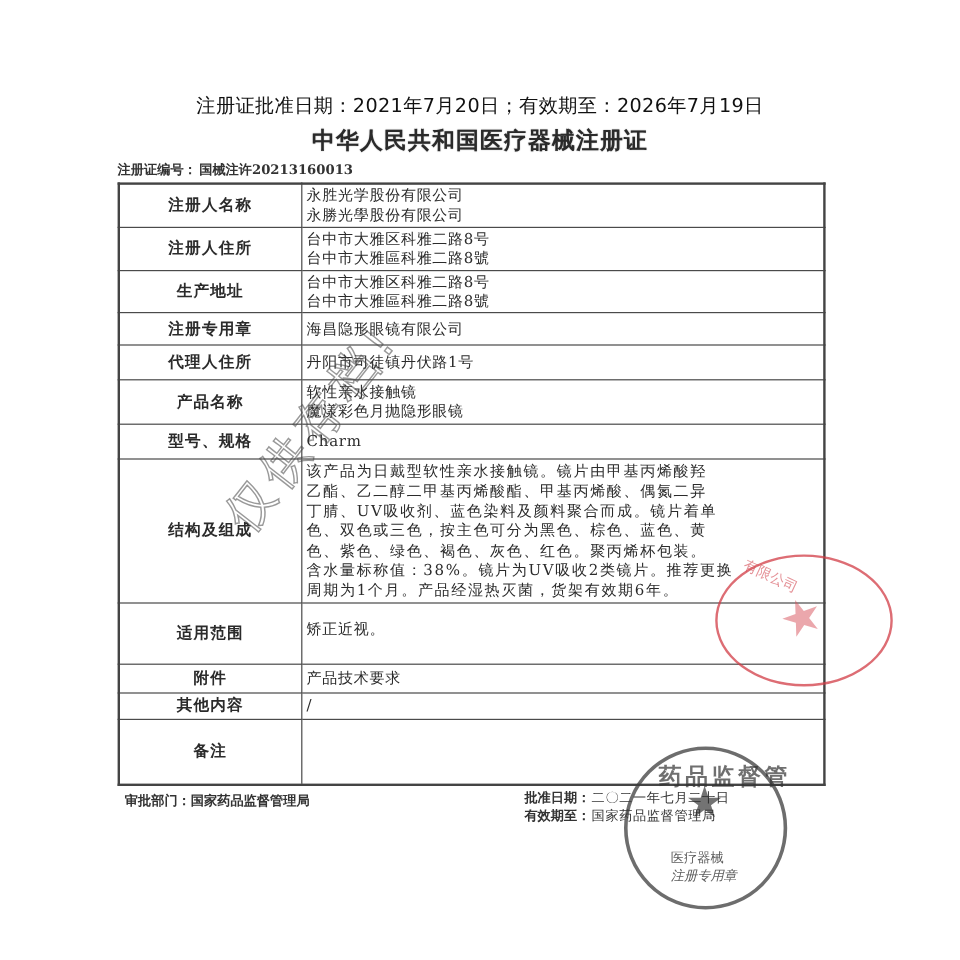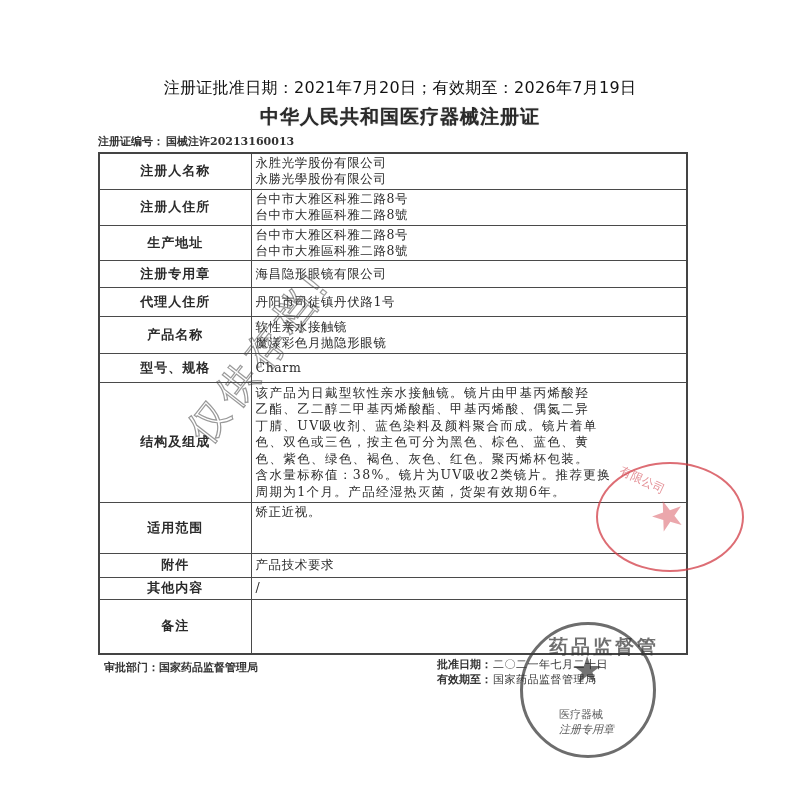--- a/index.html
+++ b/index.html
@@ -52,21 +52,21 @@
       font-size: 13px; font-weight: bold;
       color: #333;
       letter-spacing: 1px;
     }
     td.value {
       padding: 0 0 0 4px;
       font-size: 12.5px;
       line-height: 16px;
       letter-spacing: 0.6px;
     }
-    td.value.top { vertical-align: top; padding-top: 1px; }
+    td.value.top { vertical-align: top; padding-top: 13px; }
     td.value .line { display: block; white-space: nowrap; }
     td.value.desc { line-height: 16.5px; vertical-align: top; padding-top: 2px; letter-spacing: 1.4px; }
     td.value.desc .line { white-space: nowrap; }
 
     .footer-dept {
       position: absolute; left: 104px; top: 660px;
       font-size: 11px; font-weight: bold; color: #333;
       font-family: "DejaVu Serif", serif;
     }
     .footer-dates {

